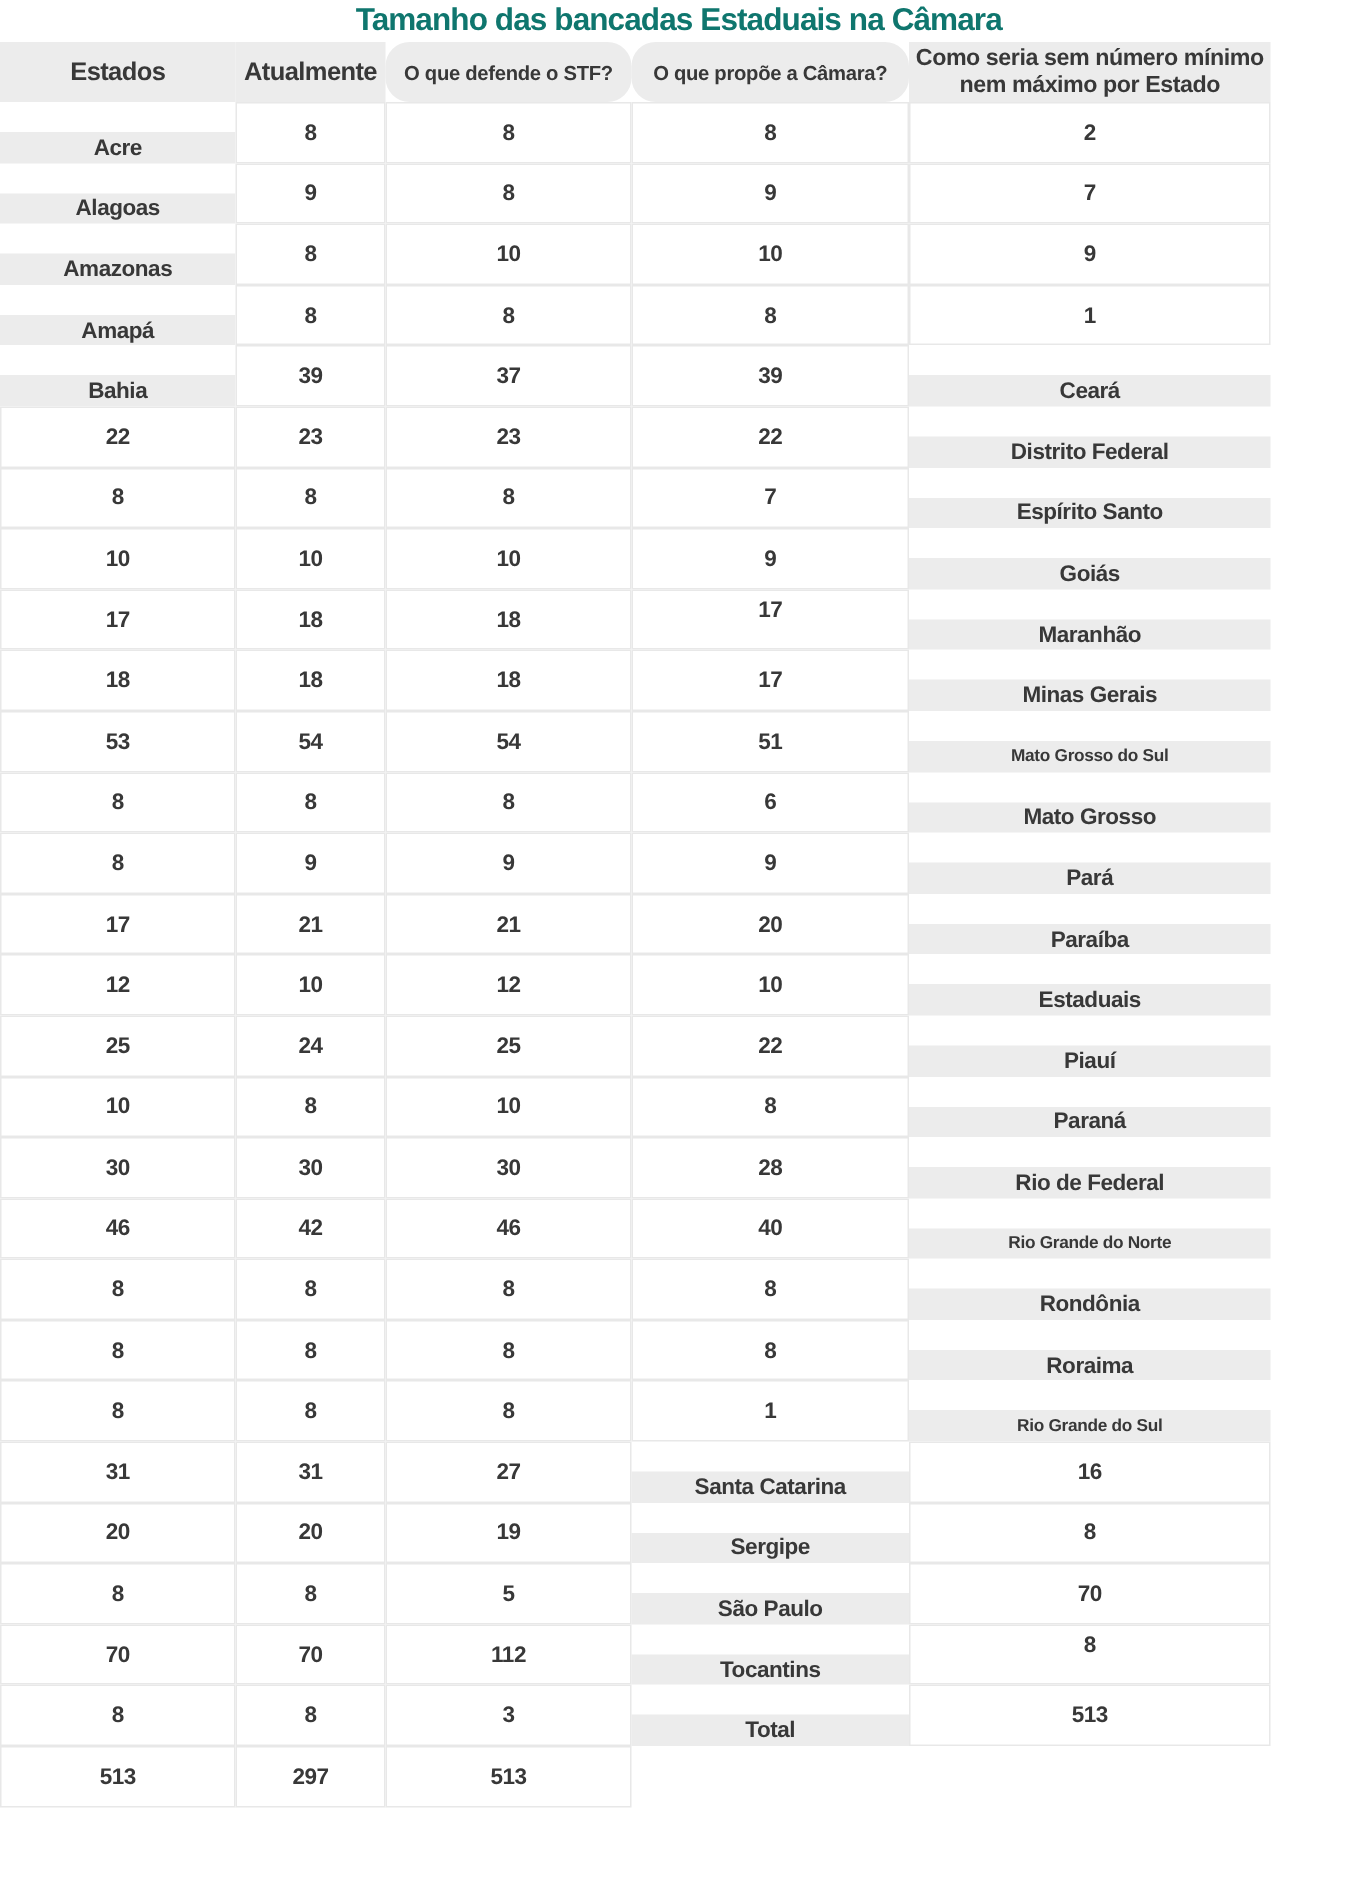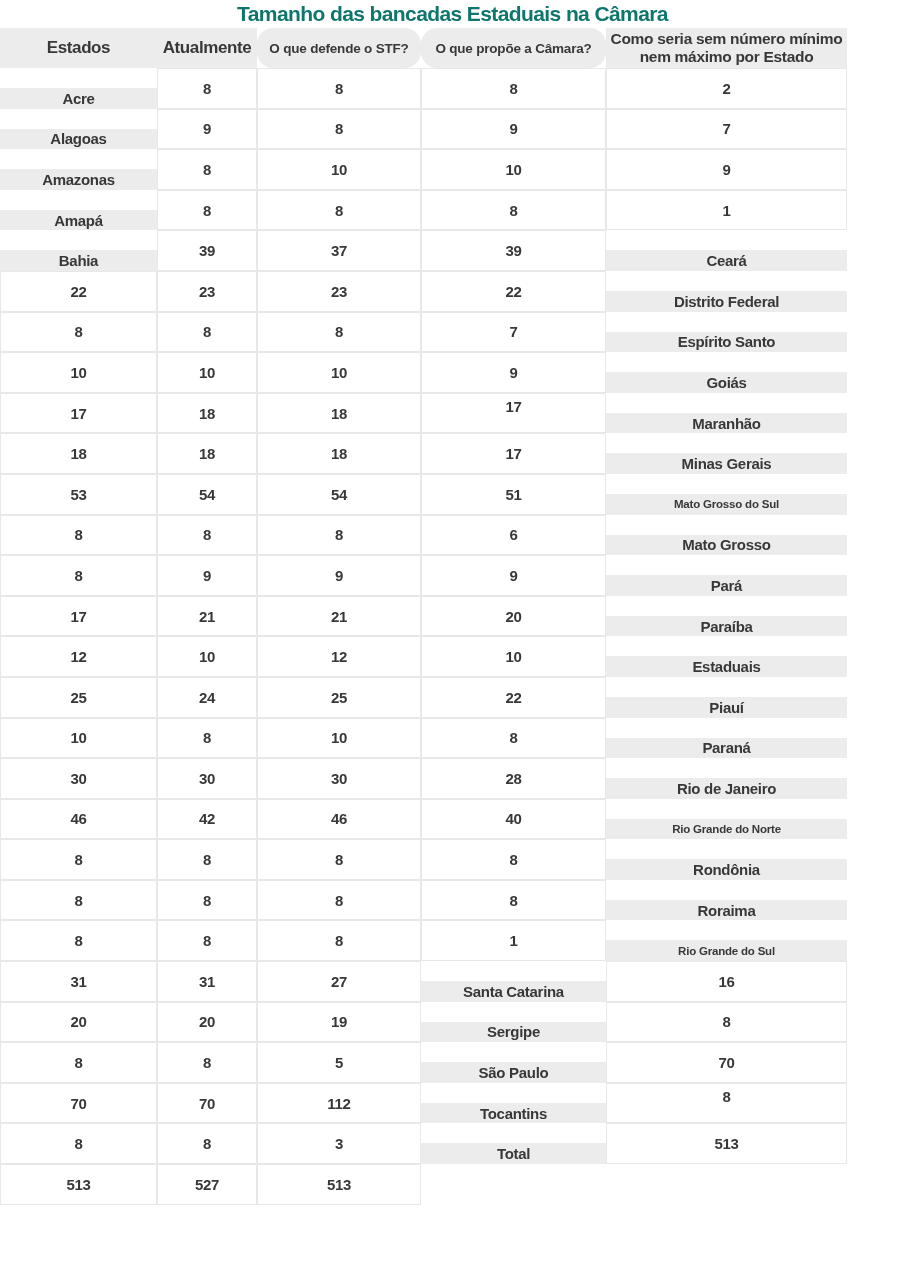--- a/index.html
+++ b/index.html
@@ -147,21 +147,21 @@
     <div class="cell lbl">Piauí</div>
     <div class="cell num">10</div>
     <div class="cell num">8</div>
     <div class="cell num">10</div>
     <div class="cell num">8</div>
     <div class="cell lbl">Paraná</div>
     <div class="cell num">30</div>
     <div class="cell num">30</div>
     <div class="cell num">30</div>
     <div class="cell num">28</div>
-    <div class="cell lbl">Rio de Janeiro</div>
+    <div class="cell lbl">Rio de Federal</div>
     <div class="cell num">46</div>
     <div class="cell num">42</div>
     <div class="cell num">46</div>
     <div class="cell num">40</div>
     <div class="cell lbl small">Rio Grande do Norte</div>
     <div class="cell num">8</div>
     <div class="cell num">8</div>
     <div class="cell num">8</div>
     <div class="cell num">8</div>
     <div class="cell lbl">Rondônia</div>
@@ -194,15 +194,15 @@
     <div class="cell num">70</div>
     <div class="cell num">112</div>
     <div class="cell lbl">Tocantins</div>
     <div class="cell num raised">8</div>
     <div class="cell num">8</div>
     <div class="cell num">8</div>
     <div class="cell num">3</div>
     <div class="cell lbl">Total</div>
     <div class="cell num">513</div>
     <div class="cell num">513</div>
-    <div class="cell num">527</div>
+    <div class="cell num">297</div>
     <div class="cell num">513</div>
   </div>
 
 </body></html>

